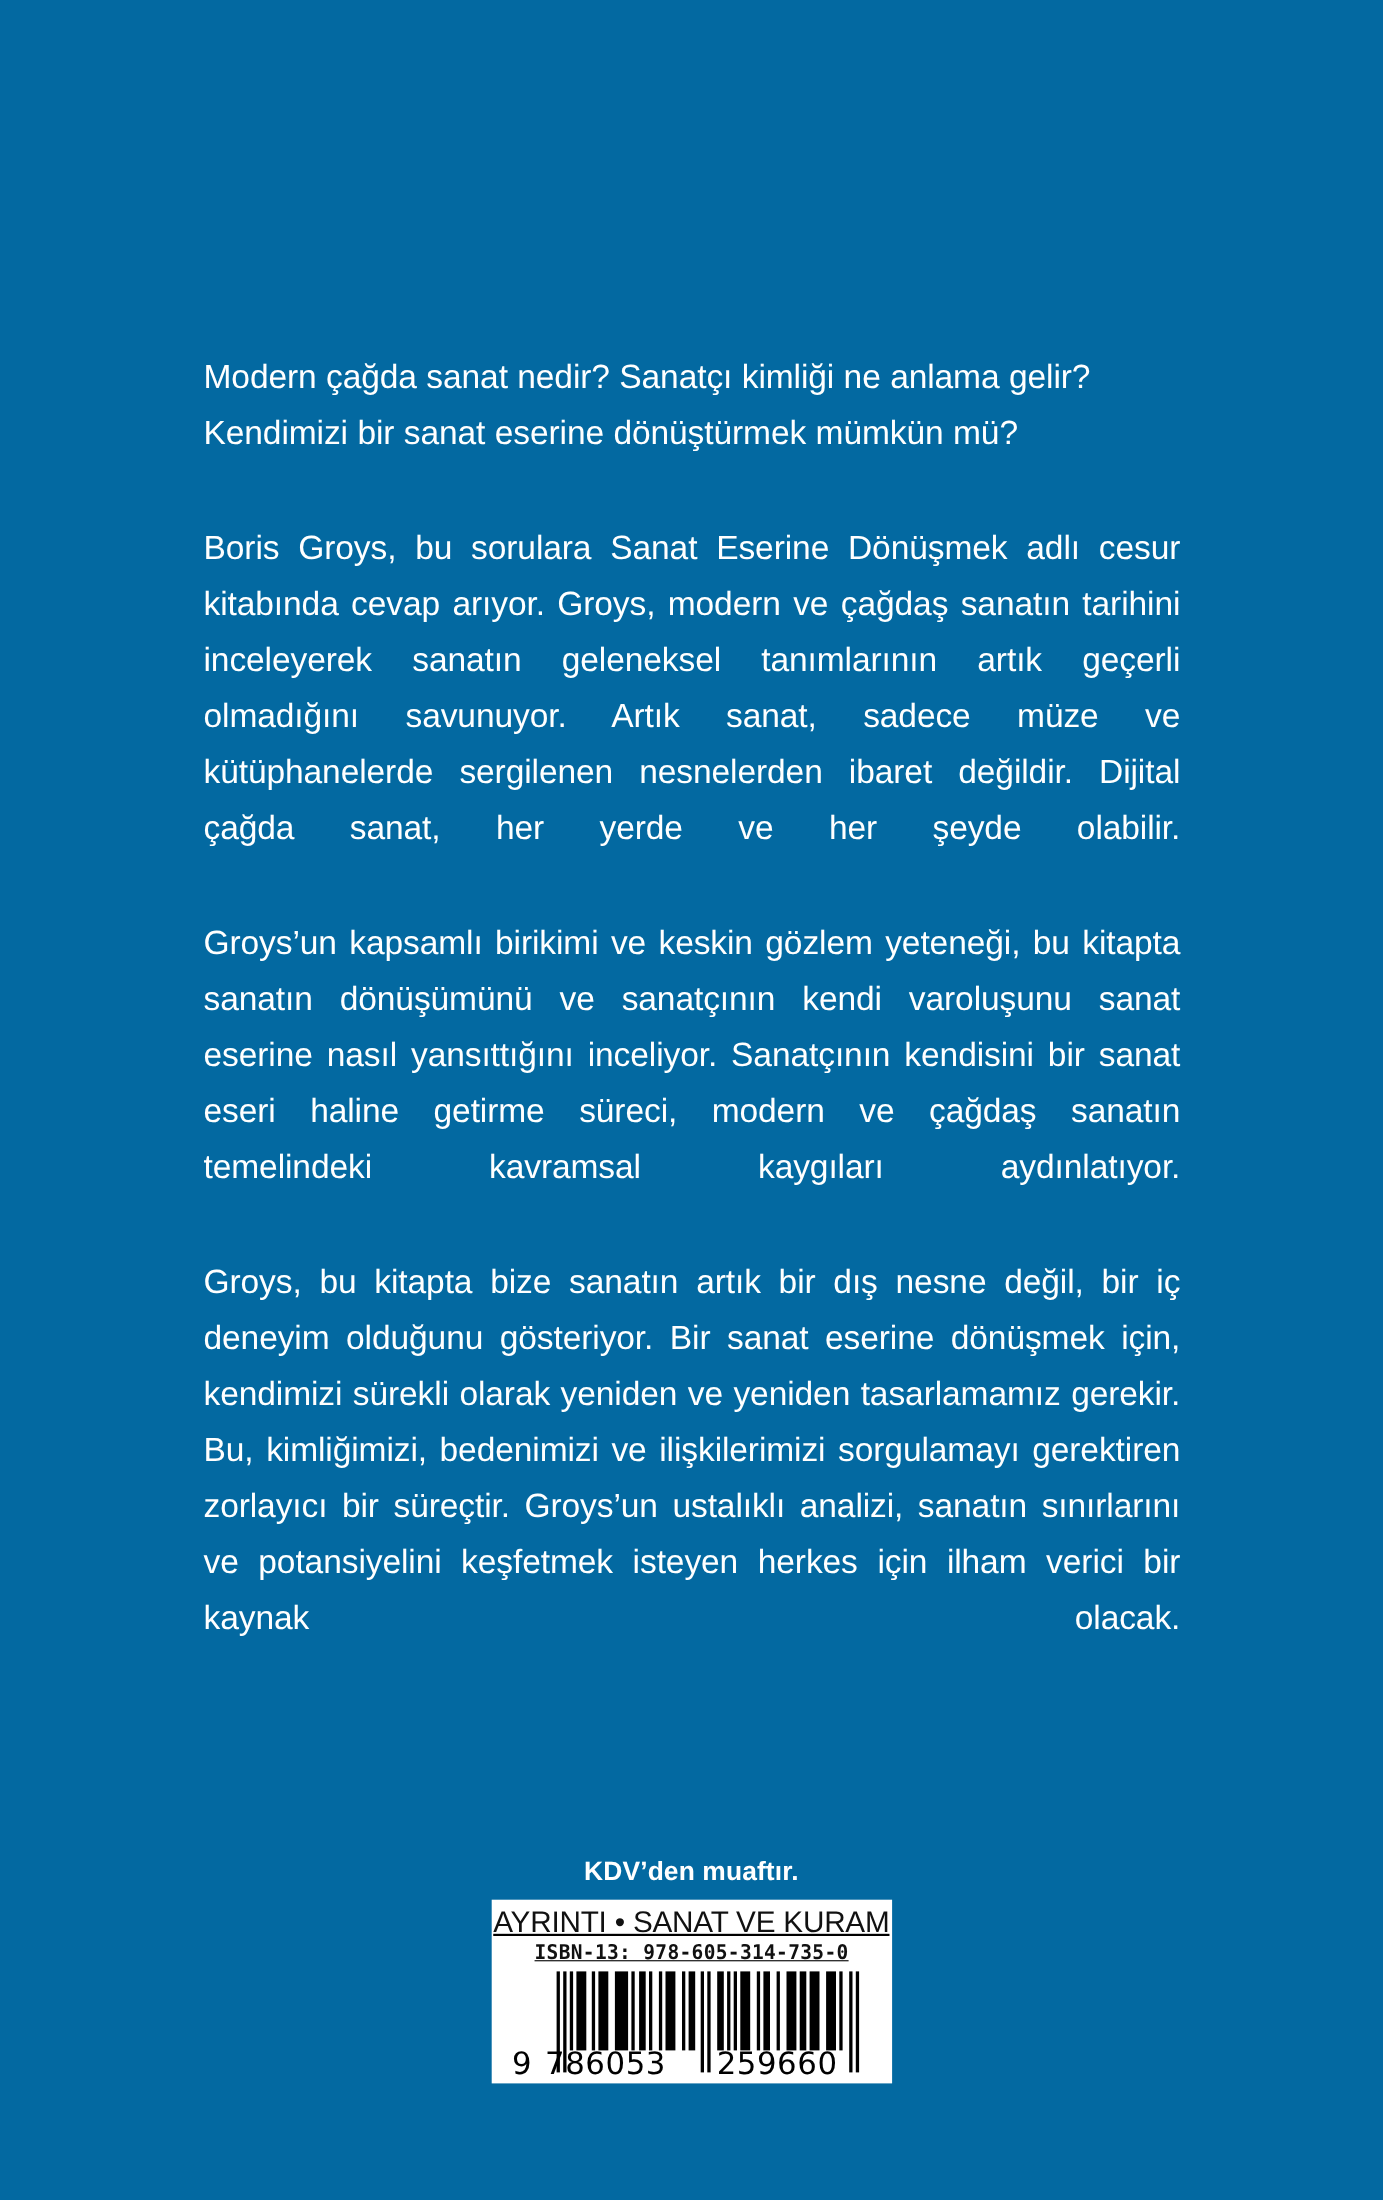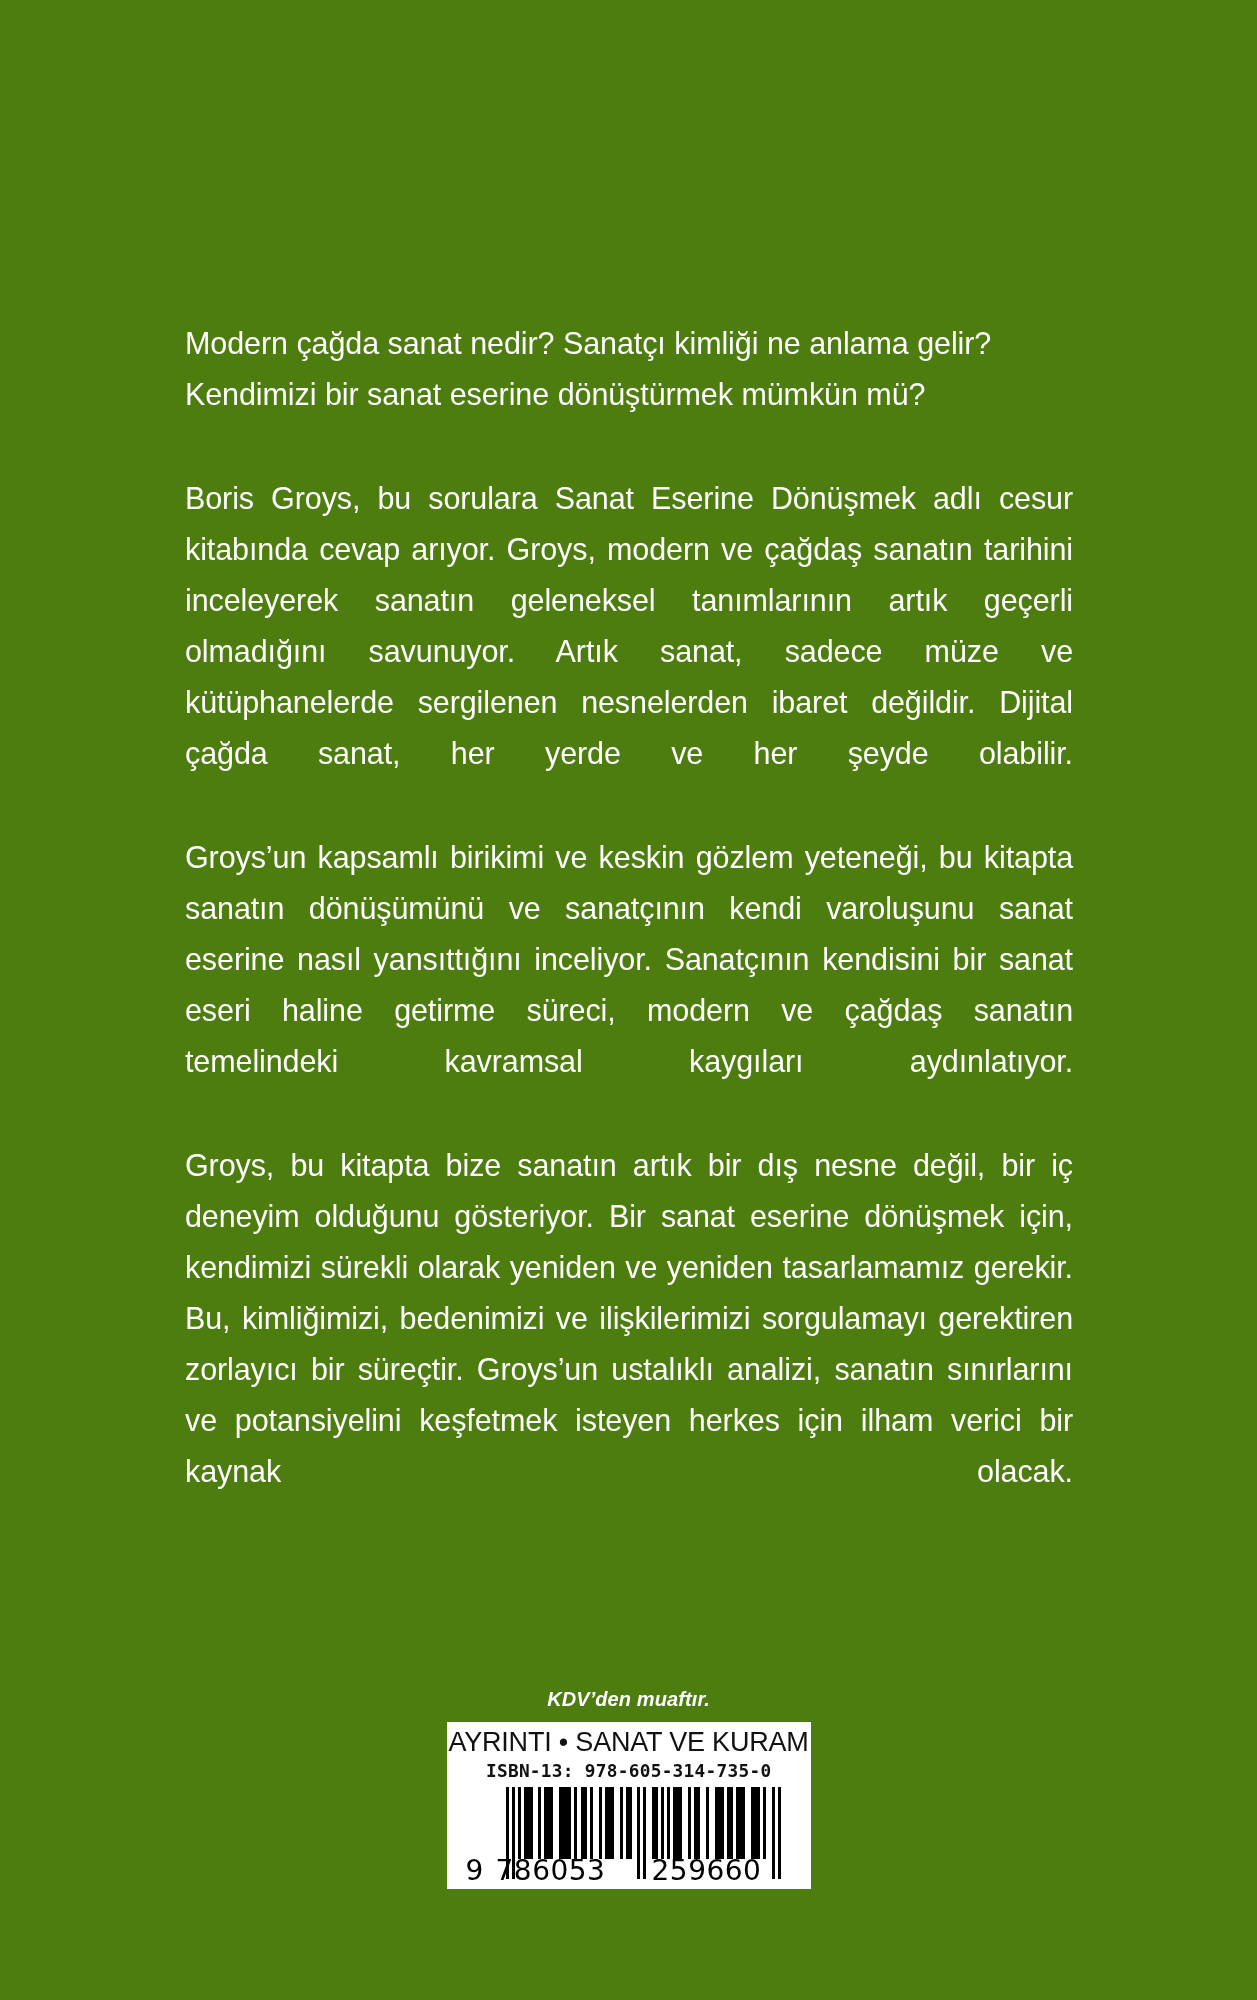--- a/index.html
+++ b/index.html
@@ -11,21 +11,21 @@
     height: 2000px;
     background: #cc4525;
     font-family: "Liberation Sans", sans-serif;
     overflow: hidden;
     position: relative;
   }
 
   #cover {
     position: absolute;
     inset: 0;
-    background: #4d7c0f;
+    background: #0369a1;
   }
 
   
   #blurb {
     position: absolute;
     left: 185px;
     top: 318px;
     width: 888px;
   }
 
@@ -59,37 +59,37 @@
     left: 0;
     top: 1688px;
     width: 1257px;
     display: flex;
     flex-direction: column;
     align-items: center;
   }
 
   #kdv-note {
     color: #ffffff;
-    font-size: 20px;
+    font-size: 24px;
     font-weight: bold;
     letter-spacing: 0.1px;
     margin-bottom: 11px;
     white-space: nowrap;
-    font-style: italic;
   }
 
   #barcode-block {
     width: 364px;
     height: 167px;
     background: #ffffff;
     box-sizing: border-box;
     padding: 6px 10px 7px 10px;
     display: flex;
     flex-direction: column;
     align-items: center;
+    text-decoration: underline;
   }
 
   #publisher-line {
     color: #111111;
     font-size: 27px;
     letter-spacing: -0.2px;
     white-space: nowrap;
     line-height: 1.08;
   }
 

